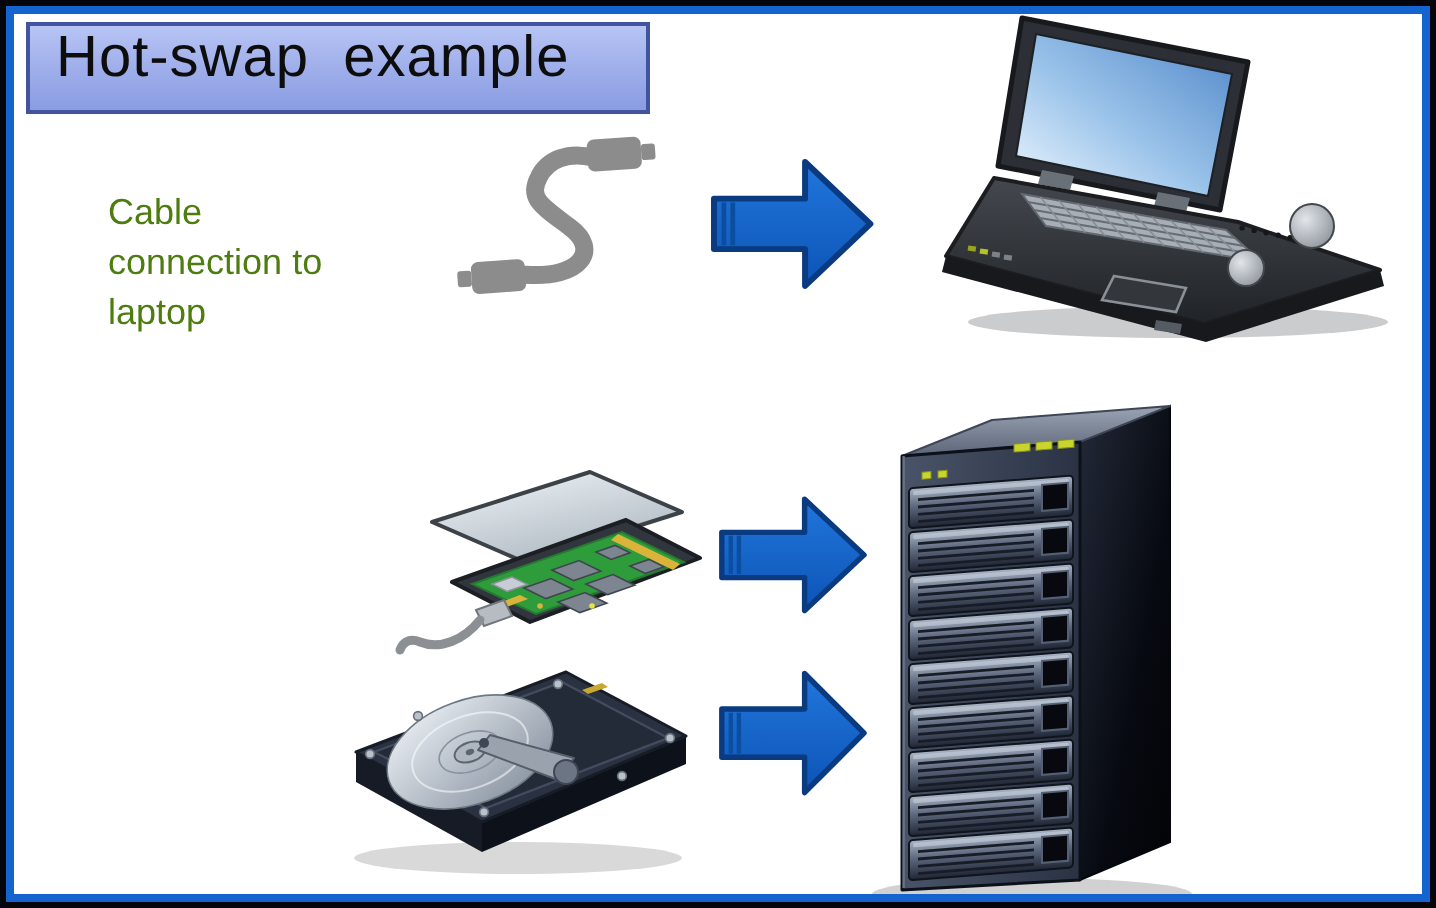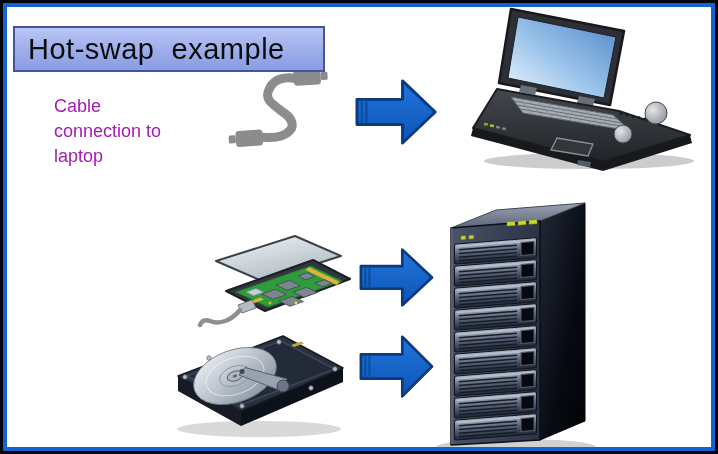--- a/index.html
+++ b/index.html
@@ -4,28 +4,28 @@
 <style>
   html,body{margin:0;padding:0;background:#fff;}
   .stage{
     position:relative;width:718px;height:454px;box-sizing:border-box;
     background:#ffffff;border:3px solid #04060b;
     font-family:"Liberation Sans",sans-serif;overflow:hidden;
   }
   .frame{position:absolute;inset:0;border:4px solid #1463cf;pointer-events:none;z-index:5;}
   .illu{position:absolute;left:0;top:0;z-index:1;}
   .title-bar{
-    position:absolute;left:10px;top:23px;width:312px;height:46px;z-index:3;
+    position:absolute;left:10px;top:8px;width:312px;height:46px;z-index:3;
     box-sizing:border-box;border:2px solid #43549f;
     background:linear-gradient(180deg,#b7c4f4 0%,#9dadea 55%,#8a9ce2 100%);
-    display:flex;align-items:center;padding-left:13px;
+    display:flex;padding-left:13px;
   }
   .title-bar span{font-size:29px;color:#0d0d0d;white-space:pre;letter-spacing:0.5px;}
   .label{
-    position:absolute;z-index:3;color:#a21caf;font-size:18px;line-height:25px;
+    position:absolute;z-index:3;color:#4d7c0f;font-size:18px;line-height:25px;
     white-space:pre-line;
   }
   .label-1{left:51px;top:91px;width:160px;}
   .label-2{left:46px;top:287px;width:170px;}
 </style>
 </head>
 <body>
 
 <div class="stage">
 

